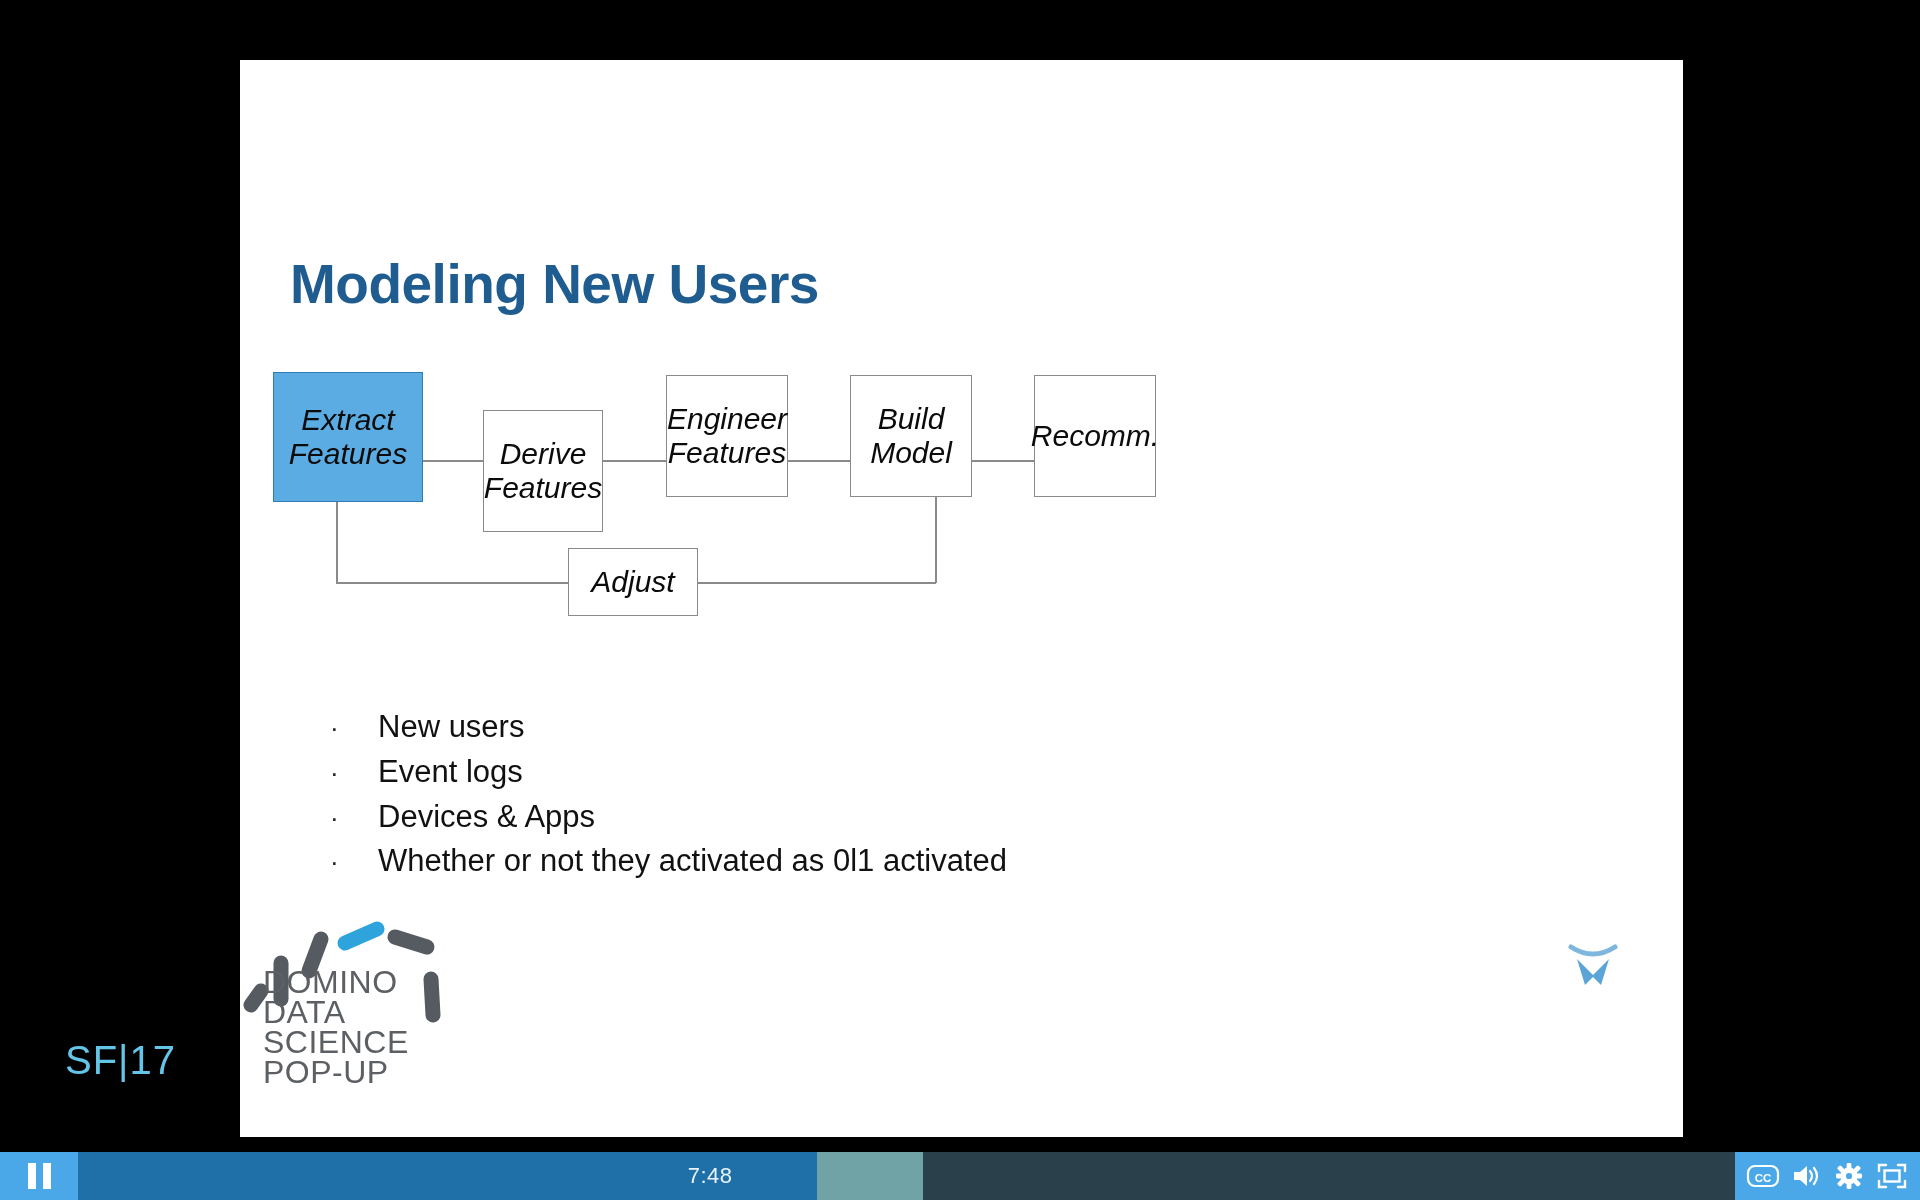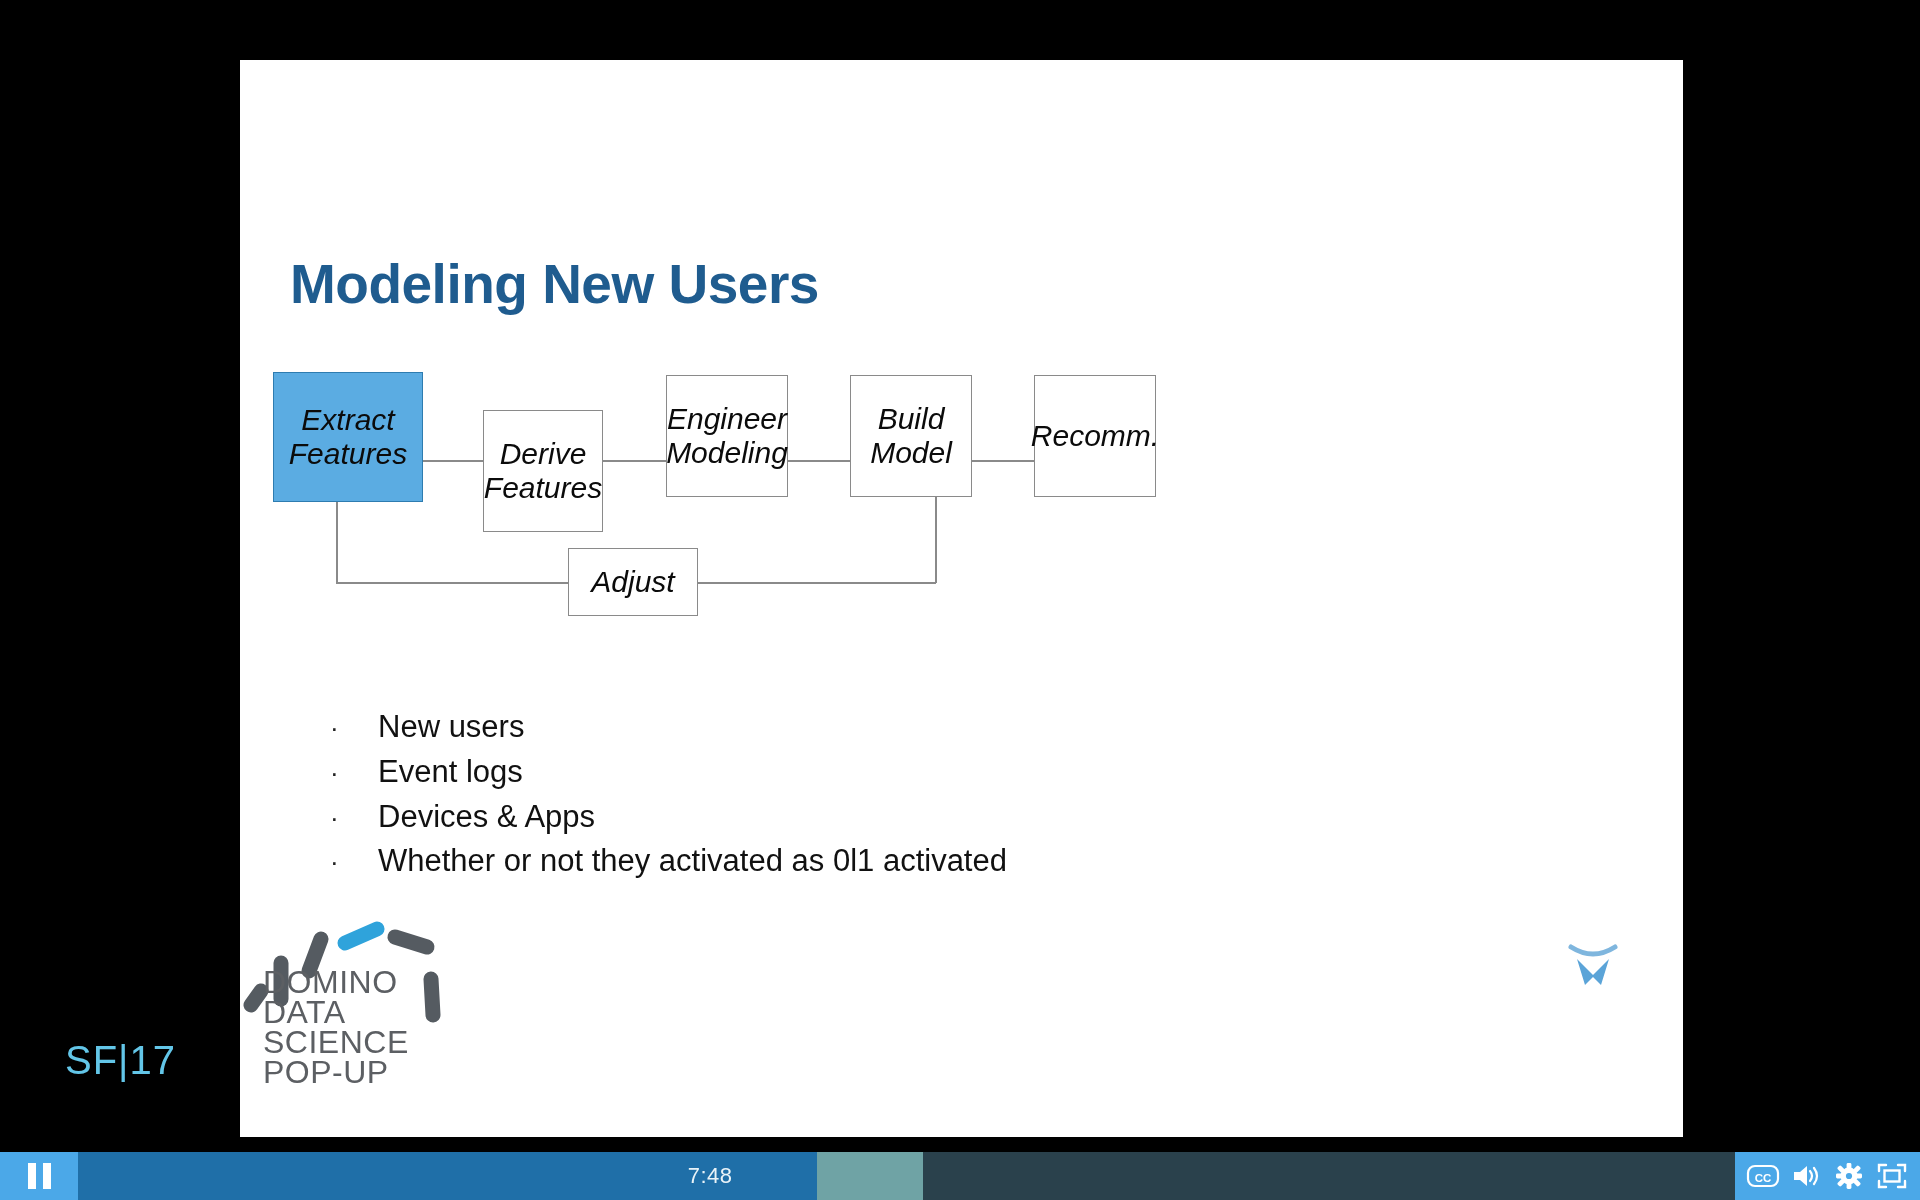--- a/index.html
+++ b/index.html
@@ -262,21 +262,21 @@
         <div class="fc-line h" style="left:458px; top:522px; width:238px;"></div>
         <div class="fc-line v" style="left:695px; top:430px; height:93px;"></div>
 
         <div class="fc-box highlight" style="left: 33px; top: 312px; width: 150px; height: 130px; background: rgb(91, 172, 226);">Extract
 Features</div>
 
         <div class="fc-box" style="left:243px; top:315px; width:120px; height:122px;margin-top:35px;">Derive
 Features</div>
 
         <div class="fc-box" style="left:426px; top:315px; width:122px; height:122px;">Engineer
-Modeling</div>
+Features</div>
 
         <div class="fc-box" style="left:610px; top:315px; width:122px; height:122px;">Build
 Model</div>
 
         <div class="fc-box" style="left:794px; top:315px; width:122px; height:122px;">Recomm.</div>
 
         <div class="fc-box" style="left:328px; top:488px; width:130px; height:68px;">Adjust</div>
 
       </div>
 

